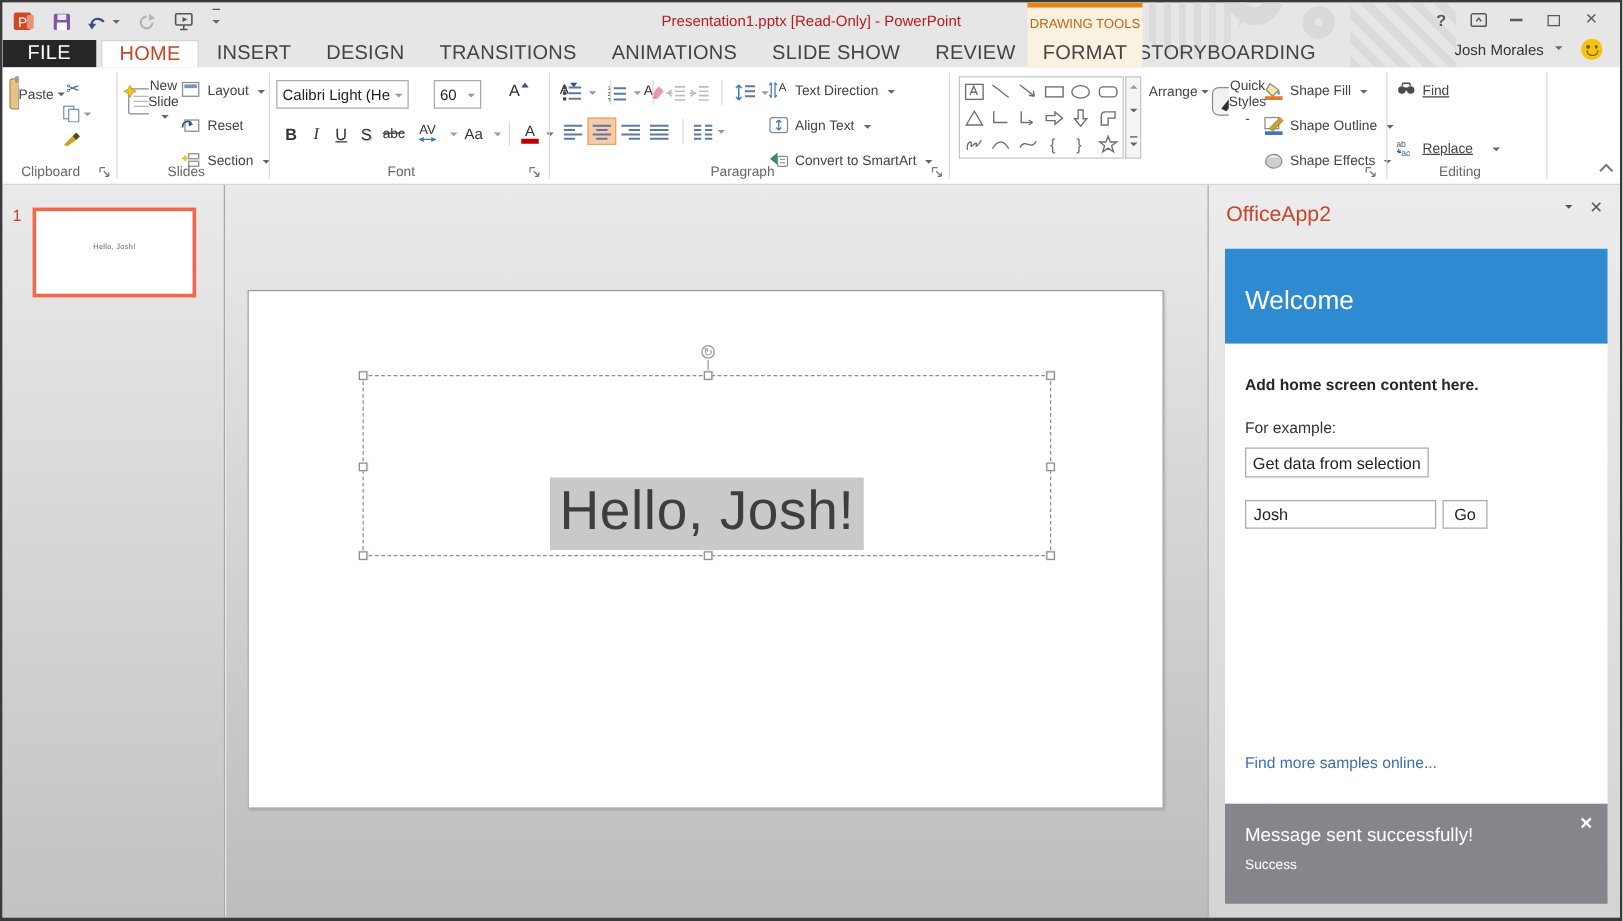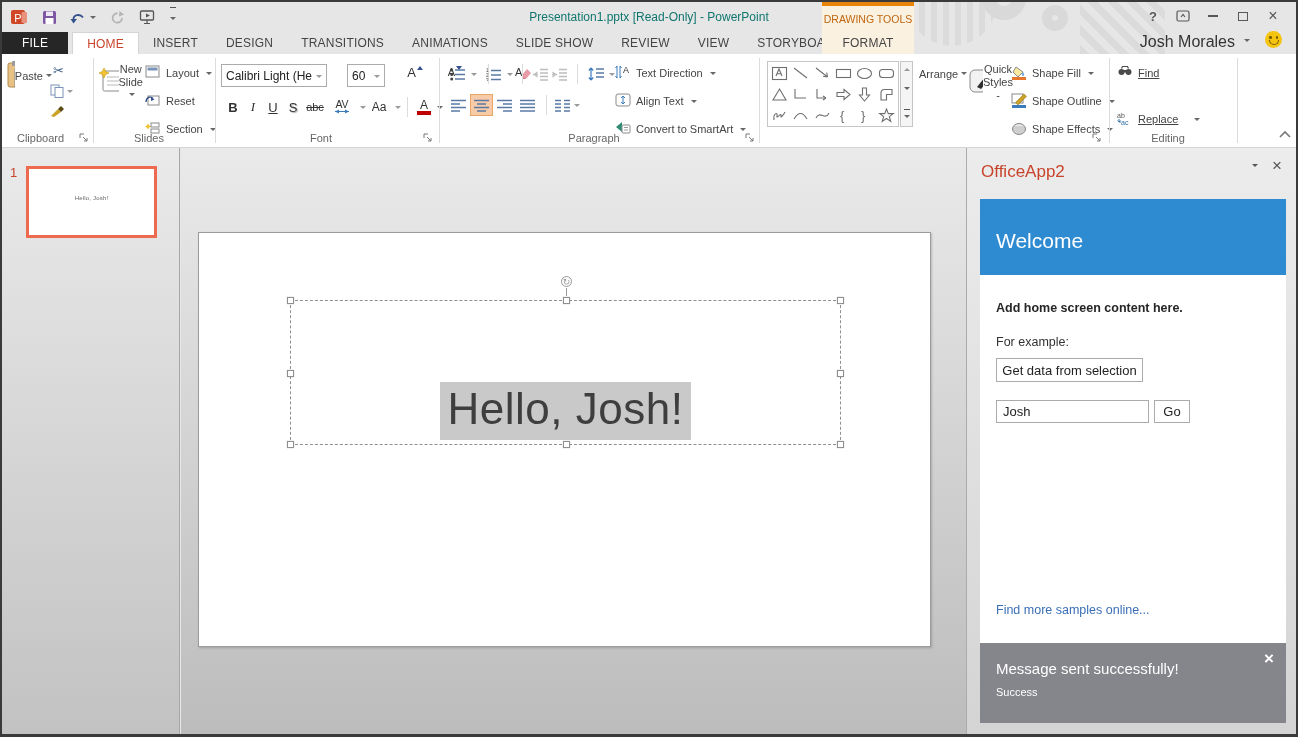--- a/index.html
+++ b/index.html
@@ -8,34 +8,34 @@
             border:2px solid #3A3A3A; border-bottom-width:3px; overflow:hidden; }
   .abs { position:absolute; }
 
   
   .header { position:absolute; left:0; top:0; width:100%; height:52px; background:#E6E6E6; overflow:hidden; }
   .art-ring { position:absolute; border-radius:50%; border:10px solid #D9D9D9; }
   .art-stripes { position:absolute; background:repeating-linear-gradient(45deg,#DBDBDB 0 7px,transparent 7px 14px); }
   .art-vstripes { position:absolute; border-radius:50%; background:repeating-linear-gradient(90deg,#DBDBDB 0 6px,transparent 6px 12px); }
   .qat { position:absolute; left:6px; top:2px; height:26px; display:flex; align-items:center; gap:8px; }
   .qat-btn { display:flex; align-items:center; justify-content:center; width:22px; height:22px; }
-  .title-text { position:absolute; top:8px; width:100%; text-align:center; font-size:12px; color:#0f766e; }
+  .title-text { position:absolute; top:8px; width:100%; text-align:center; font-size:12px; color:#b91c1c; }
   .winbtn { color:#585858; font-size:13px; width:26px; height:20px; display:flex; align-items:center; justify-content:center; }
-  .user-row { position:absolute; right:46px; top:31px; font-size:16px; color:#333; display:flex; align-items:center; gap:6px; }
+  .user-row { position:absolute; right:46px; top:31px; font-size:12px; color:#333; display:flex; align-items:center; gap:6px; }
   .smiley { position:absolute; right:14px; top:29px; width:17px; height:17px; background:#F4C411; border-radius:50%; }
   .smiley i { position:absolute; width:2.5px; height:2.5px; background:#7a5b00; border-radius:50%; top:5px; }
   .smiley b { position:absolute; left:3.5px; right:3.5px; bottom:3.5px; height:5px; border:1.5px solid #7a5b00; border-top:none; border-radius:0 0 8px 8px; }
 
   
   .ctx-head { position:absolute; left:820px; top:0; width:92px; height:30px; background:#FBF1E0;
               border-top:4px solid #E8830C; text-align:center; font-size:10.5px; color:#C0660F;
               display:flex; align-items:center; justify-content:center; }
 
   
-  .tabrow { position:absolute; left:0; top:30px; height:22px; width:100%; display:flex; font-size:12px; color:#444; }
+  .tabrow { position:absolute; left:0; top:30px; height:22px; width:100%; display:flex; font-size:16px; color:#444; }
   .tab { padding:0 14px; display:flex; align-items:center; letter-spacing:.2px; }
   .tab.file { background:#262626; color:#fff; padding:0 20px; }
   .tab.selected { background:#fff; color:#C8442B; border:1px solid #D4D4D4; border-bottom:none; }
   .tab.ctx { position:absolute; left:820px; top:0; width:92px; height:22px; background:#FBF1E0; justify-content:center; }
 
   
   .ribbon { position:absolute; left:0; top:52px; width:100%; height:94px; background:#FFFFFF; border-bottom:1px solid #D4D4D4; font-size:11px; color:#444; }
   .rgroup { position:absolute; top:0; height:93px; }
   .glabel { position:absolute; bottom:3px; left:0; right:12px; text-align:center; font-size:11px; color:#666; }
   .vsep { position:absolute; top:4px; bottom:4px; width:1px; background:#DCDCDC; }

